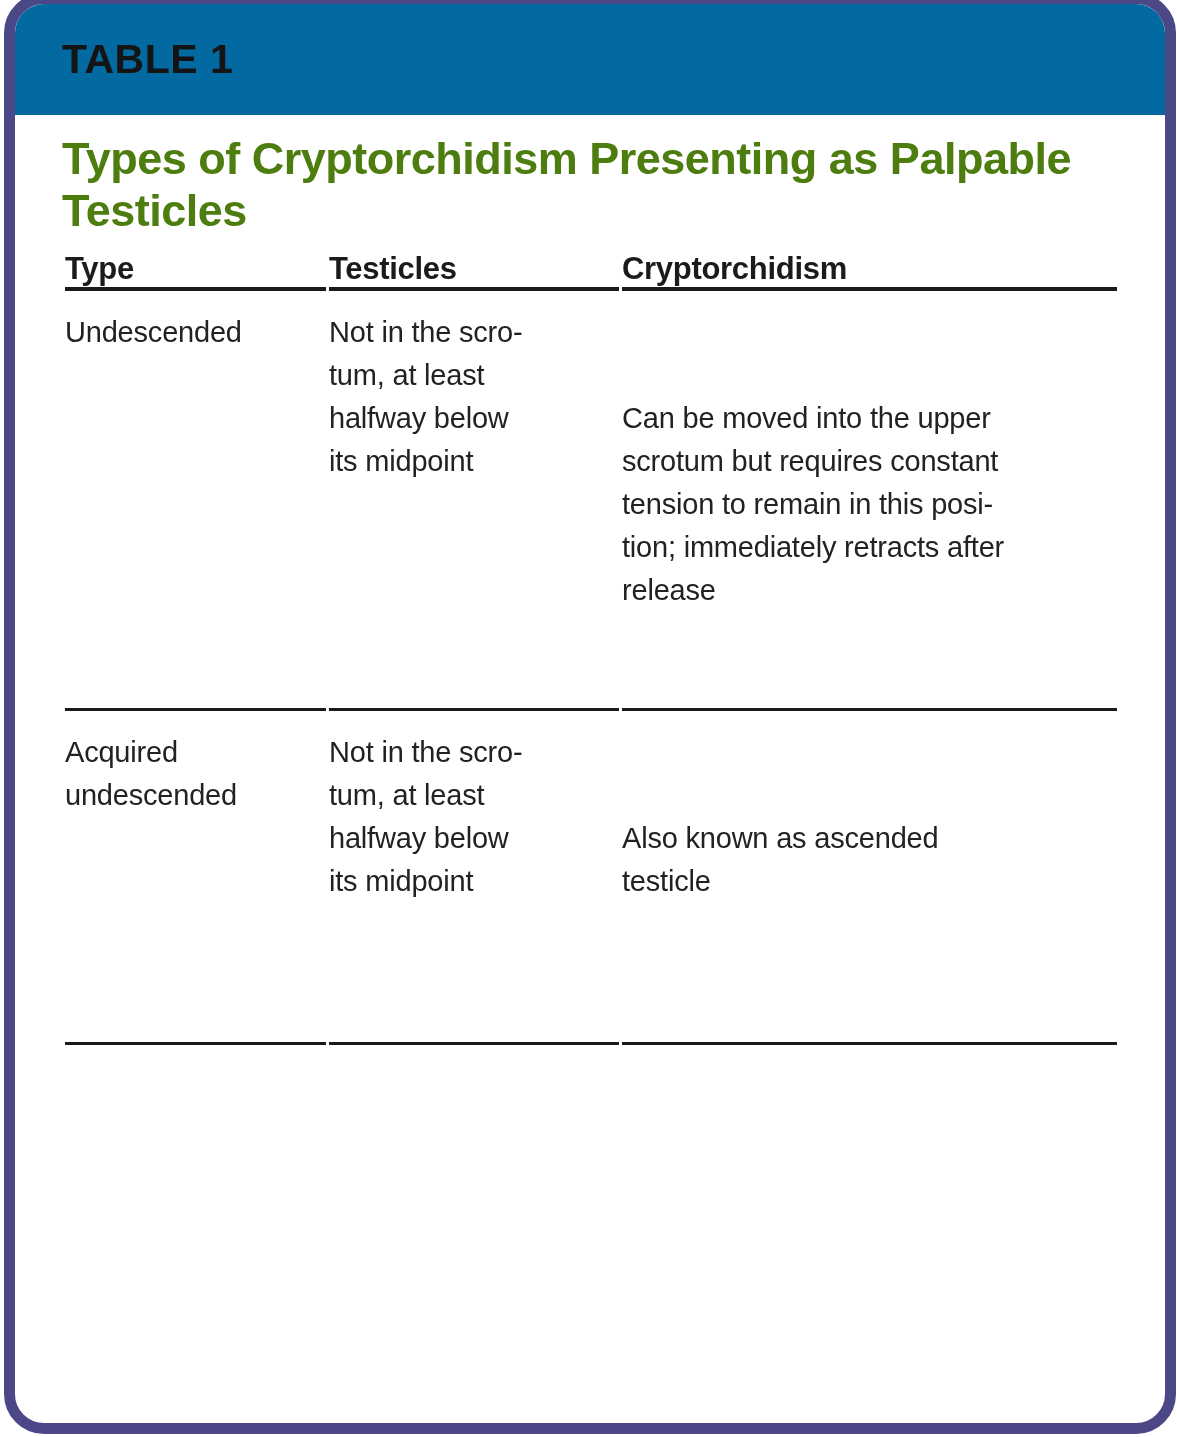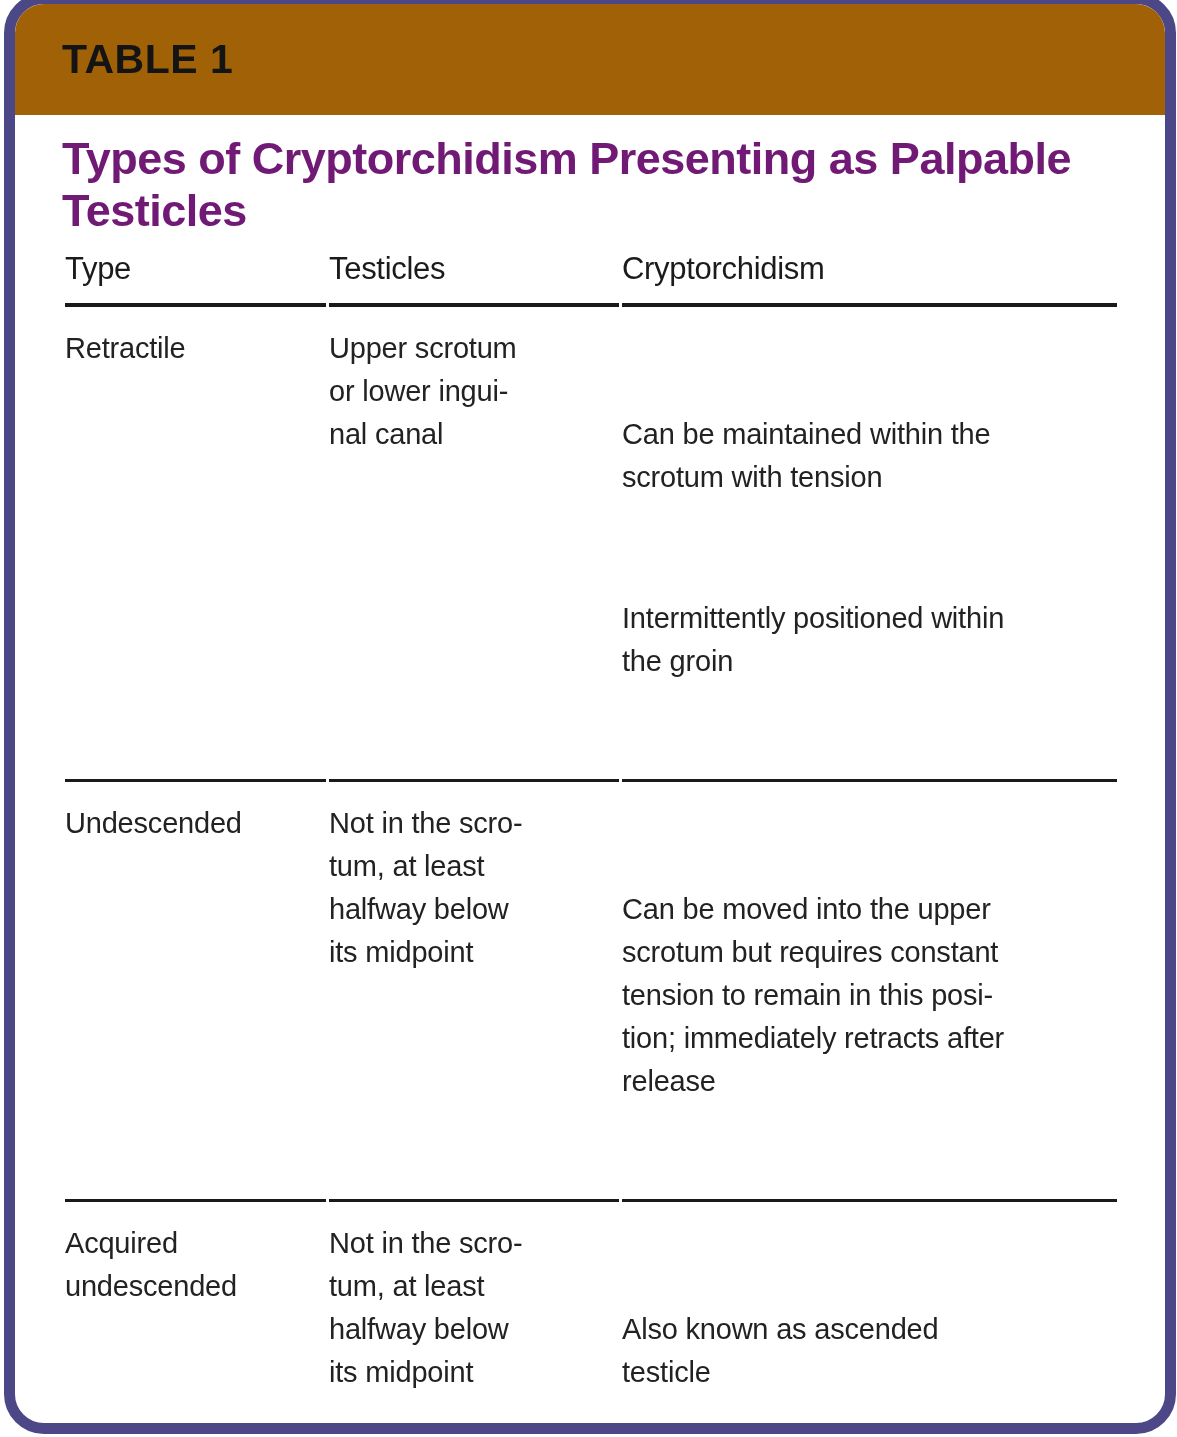--- a/index.html
+++ b/index.html
@@ -20,60 +20,60 @@
     top: -7px;
     width: 1172px;
     height: 1441px;
     box-sizing: border-box;
     border: 11px solid #4c4787;
     border-radius: 40px;
     background: #ffffff;
     overflow: hidden;
   }
   .card-header {
-    background: #a16207;
+    background: #0369a1;
     height: 111px;
     display: flex;
     align-items: center;
     padding-left: 47px;
   }
   .table-label {
     font-size: 41px;
     font-weight: bold;
     color: #141414;
     letter-spacing: 0.5px;
   }
   .card-body {
     padding: 0 45px 0 47px;
   }
   .table-title {
     margin: 18px 0 0 0;
     font-size: 45px;
     line-height: 52px;
     font-weight: bold;
-    color: #701a75;
+    color: #4d7c0f;
     white-space: pre-line;
     letter-spacing: -0.5px;
   }
   table.data-table {
     width: 100%;
     margin-top: 14px;
     border-collapse: separate;
     border-spacing: 3px 0;
     table-layout: fixed;
   }
   col.c1 { width: 261px; }
   col.c2 { width: 290px; }
   table.data-table th {
     text-align: left;
     font-size: 31px;
-    font-weight: normal;
+    font-weight: bold;
     color: #1b1b1b;
     letter-spacing: -0.3px;
-    padding: 0 0 16px 0;
+    padding: 0 0 0 0;
     border-bottom: 4px solid #1a1a1a;
   }
   table.data-table td {
     vertical-align: top;
     font-size: 29px;
     line-height: 43px;
     color: #222222;
     letter-spacing: -0.2px;
     padding: 20px 6px 10px 0;
     border-bottom: 3px solid #1a1a1a;
@@ -101,32 +101,20 @@
       </colgroup>
       <thead>
         <tr>
           <th>Type</th>
           <th>Testicles</th>
           <th>Cryptorchidism</th>
         </tr>
       </thead>
       <tbody>
         <tr>
-          <td>Retractile</td>
-          <td>Upper scrotum
-or lower ingui-
-nal canal</td>
-          <td>
-            <div class="para">Can be maintained within the
-scrotum with tension</div>
-            <div class="para">Intermittently positioned within
-the groin</div>
-          </td>
-        </tr>
-        <tr>
           <td>Undescended</td>
           <td>Not in the scro-
 tum, at least
 halfway below
 its midpoint</td>
           <td>
             <div class="para">Can be moved into the upper
 scrotum but requires constant
 tension to remain in this posi-
 tion; immediately retracts after

